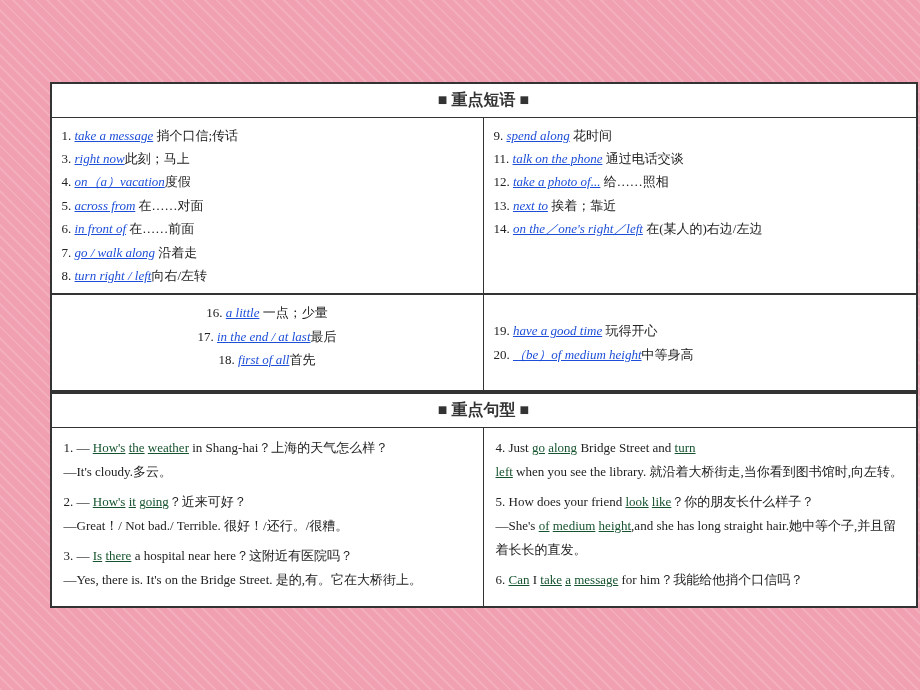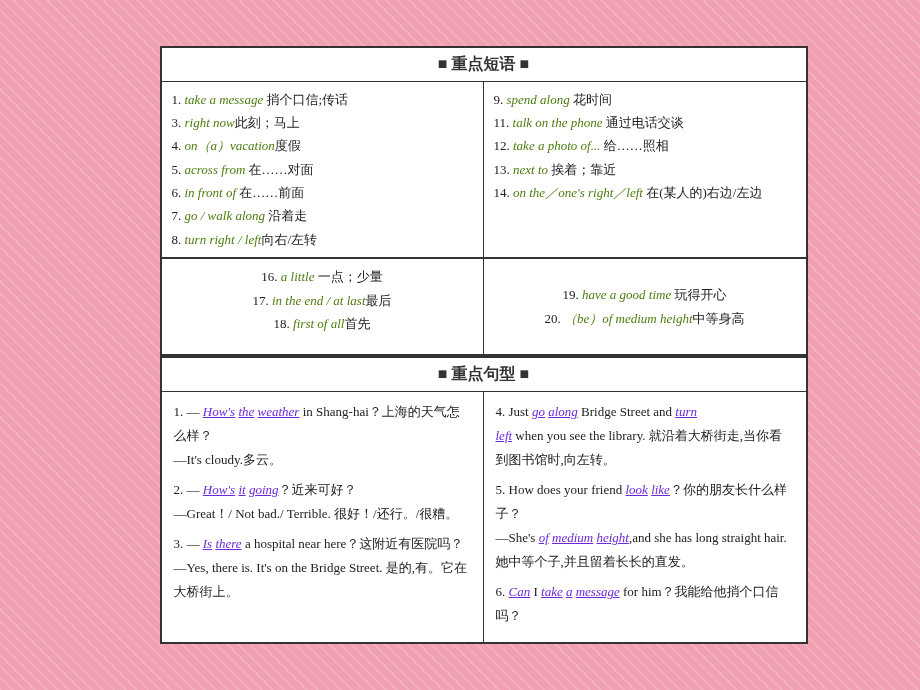--- a/index.html
+++ b/index.html
@@ -14,21 +14,21 @@
         transparent 2px,
         transparent 8px
       );
       display: flex;
       align-items: center;
       justify-content: center;
       font-family: "SimSun", "宋体", serif;
       font-size: 13px;
     }
     .main-table {
-      width: 648px;
+      width: 868px;
       background: white;
       border: 2px solid #333;
       border-collapse: collapse;
       margin-left: 47px;
     }
     .section-header {
       text-align: center;
       background: white;
       padding: 6px 0;
       font-size: 16px;
@@ -50,58 +50,57 @@
       padding: 6px 10px;
     }
     .vocab-col:first-child {
       border-right: 1px solid #333;
     }
     .vocab-item {
       line-height: 1.8;
       color: #222;
     }
     .vocab-item .phrase {
-      color: #4d7c0f;
+      color: #1d4ed8;
+      text-decoration: underline;
       font-style: italic;
     }
     .sentence-grid {
       display: grid;
       grid-template-columns: 1fr 1fr;
     }
     .sentence-col {
       padding: 8px 12px;
       line-height: 1.85;
       color: #222;
     }
     .sentence-col:first-child {
       border-right: 1px solid #333;
     }
     .blank {
-      color: #6d28d9;
+      color: #14532d;
       text-decoration: underline;
-      font-style: italic;
       font-weight: normal;
     }
     .sentence-item {
       margin-bottom: 6px;
     }
     .vocab-bottom-row {
       display: grid;
       grid-template-columns: 1fr 1fr;
       border-top: 1px solid #333;
       border-bottom: 2px solid #333;
     }
     .vocab-bottom-left {
       padding: 6px 10px;
       border-right: 1px solid #333;
       text-align: center;
     }
     .vocab-bottom-right {
       padding: 24px 10px;
-      text-align: center;
     }
   </style>
 </head>
 <body>
 
 <div class="main-table">
 
   <div class="section-header">
     <span>■ 重点短语 ■</span>
   </div>

